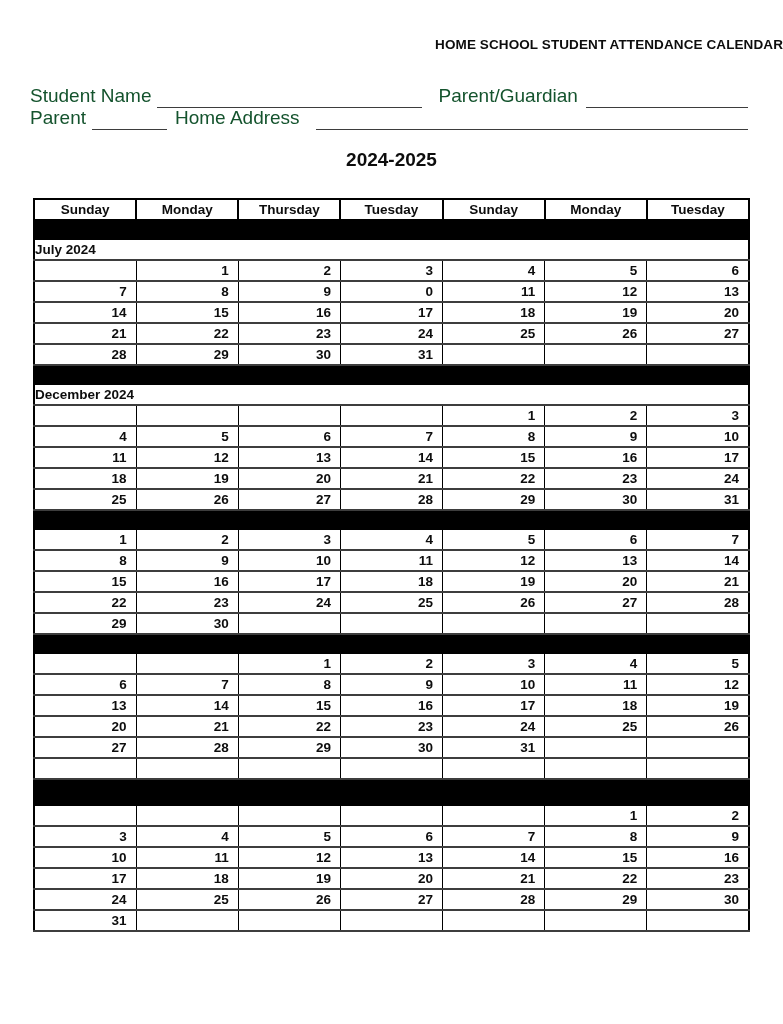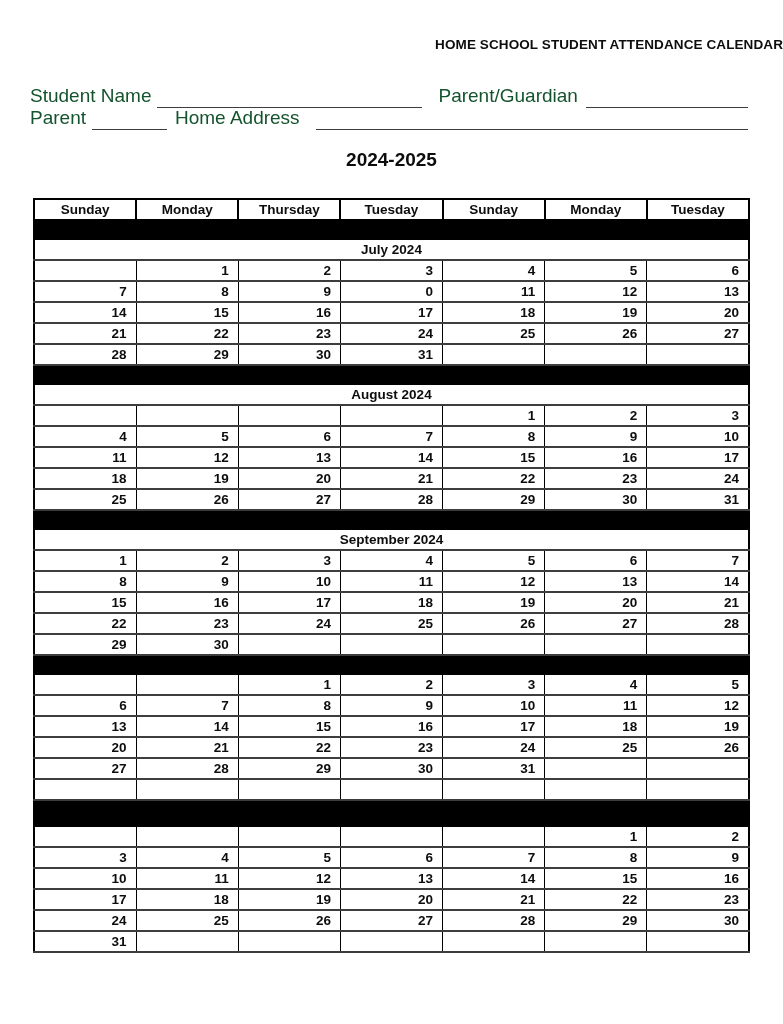--- a/index.html
+++ b/index.html
@@ -65,21 +65,20 @@
   }
   .cal td { padding: 0; }
   .cal tr.bar td {
     background: #000;
     height: 19px;
     border: 2px solid #000;
   }
   .cal tr.bar.tall td { height: 26px; }
   .cal tr.month-title td {
     height: 21px;
-    text-align: center;
     font-size: 13.5px;
     font-weight: bold;
     color: #0d0d0d;
     border: 2px solid #000;
     border-top-color: #3d3d3d;
     border-bottom-color: #3d3d3d;
   }
   .cal td.day {
     height: 21px;
     font-size: 13.5px;
@@ -175,21 +174,21 @@
         <td class="day">30</td>
         <td class="day">31</td>
         <td class="day"></td>
         <td class="day"></td>
         <td class="day"></td>
       </tr>
       <tr class="bar">
         <td colspan="7"></td>
       </tr>
       <tr class="month-title">
-        <td colspan="7">August 2024</td>
+        <td colspan="7">December 2024</td>
       </tr>
       <tr>
         <td class="day"></td>
         <td class="day"></td>
         <td class="day"></td>
         <td class="day"></td>
         <td class="day">1</td>
         <td class="day">2</td>
         <td class="day">3</td>
       </tr>
@@ -224,23 +223,20 @@
         <td class="day">25</td>
         <td class="day">26</td>
         <td class="day">27</td>
         <td class="day">28</td>
         <td class="day">29</td>
         <td class="day">30</td>
         <td class="day">31</td>
       </tr>
       <tr class="bar">
         <td colspan="7"></td>
-      </tr>
-      <tr class="month-title">
-        <td colspan="7">September 2024</td>
       </tr>
       <tr>
         <td class="day">1</td>
         <td class="day">2</td>
         <td class="day">3</td>
         <td class="day">4</td>
         <td class="day">5</td>
         <td class="day">6</td>
         <td class="day">7</td>
       </tr>

